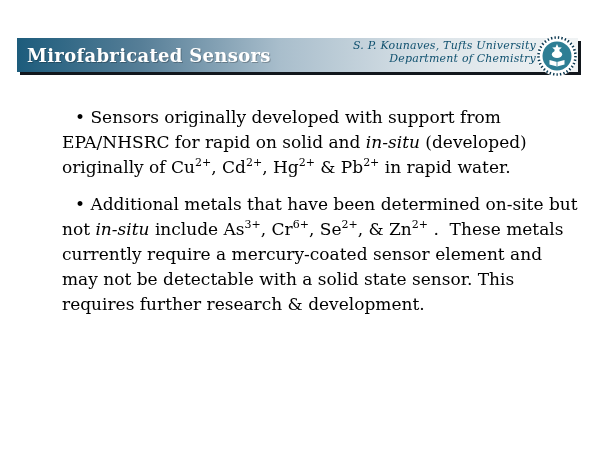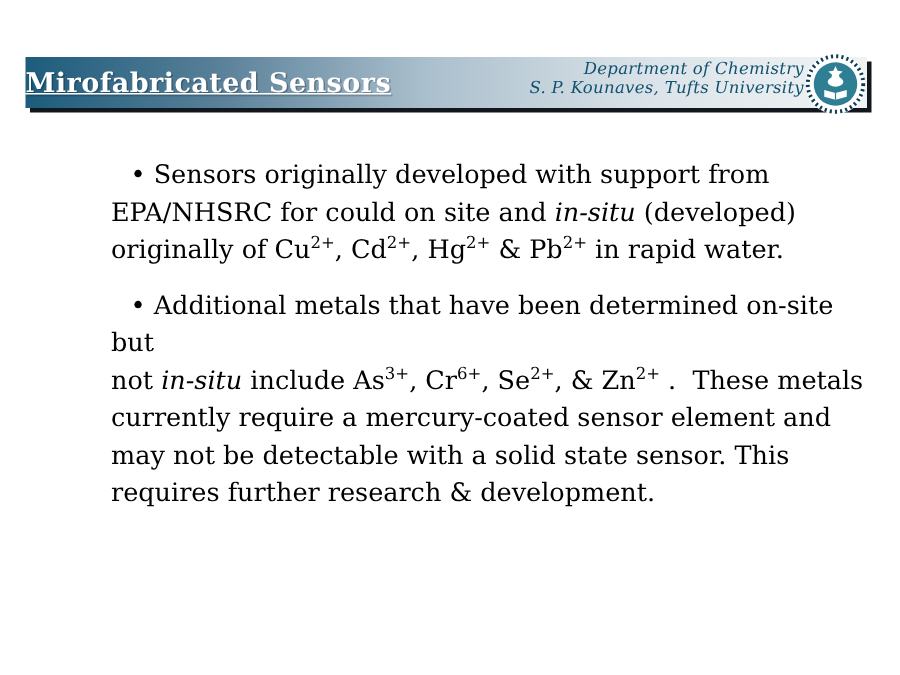--- a/index.html
+++ b/index.html
@@ -24,23 +24,23 @@
       var(--bar-right) 100%);
     box-shadow:3px 3px 0 0 var(--shadow);
     display:flex;
     align-items:center;
   }
   .slide-title {
     color:#ffffff;
     font-size:18px;
     font-weight:bold;
     letter-spacing:0.3px;
+    padding-left:10px;
     white-space:nowrap;
     text-shadow:1px 1px 0 rgba(0,0,0,0.25);
-    text-decoration:underline;
   }
 
   
   .credit {
     position:absolute;
     top:39px; right:64px;
     text-align:right;
     font-style:italic;
     font-size:11px;
     line-height:13px;
@@ -59,52 +59,52 @@
   
   .body-text {
     position:absolute;
     left:62px; top:105px;
     width:527px;
     font-size:17px;
     line-height:25px;
     color:#000000;
   }
   .body-text p {
-    margin:0 0 12px 12px;
+    margin:0 0 12px 0;
     text-indent:13px;
   }
   .body-text i { }
   .body-text sup {
     font-size:11px;
     line-height:0;
     vertical-align:super;
   }
 </style>
 </head>
 <body>
 
 <div class="header-bar">
   <span class="slide-title">Mirofabricated Sensors</span>
 </div>
 
 <div class="credit">
+  <div>S. P. Kounaves, Tufts University</div>
   <div>Department of Chemistry</div>
-  <div>S. P. Kounaves, Tufts University</div>
 </div>
 
 <span class="seal">
   <svg width="42" height="42" viewBox="0 0 42 42">
     <circle cx="21" cy="21" r="20" fill="#ffffff"></circle>
     <circle cx="21" cy="21" r="18.5" fill="none" stroke="var(--seal-ring)" stroke-width="2.6" stroke-dasharray="1.4 2.1"></circle>
     <circle cx="21" cy="21" r="14.5" fill="var(--seal)"></circle>
 
     <path d="M21 9 l1.4 3.2 3.4 0.4 -2.5 2.2 0.7 3.4 -3 -1.7 -3 1.7 0.7 -3.4 -2.5 -2.2 3.4 -0.4 Z" fill="#ffffff"></path>
     <ellipse cx="21" cy="19.5" rx="5.2" ry="3.4" fill="#ffffff"></ellipse>
 
     <path d="M13.5 25 L21 27 L28.5 25 L28.5 29.5 L21 31.5 L13.5 29.5 Z" fill="#ffffff"></path>
     <line x1="21" y1="27" x2="21" y2="31.5" stroke="var(--seal)" stroke-width="0.8"></line>
   </svg>
 </span>
 
 <div class="body-text">
-    <p><span>• Sensors originally developed with support from</span><br><span>EPA/NHSRC for could on site and </span><i>in-situ</i><span> (developed)</span><br><span>originally of Cu</span><sup>2+</sup><span>, Cd</span><sup>2+</sup><span>, Hg</span><sup>2+</sup><span> &amp; Pb</span><sup>2+</sup><span> in rapid water.</span></p>
+    <p><span>• Sensors originally developed with support from</span><br><span>EPA/NHSRC for rapid on solid and </span><i>in-situ</i><span> (developed)</span><br><span>originally of Cu</span><sup>2+</sup><span>, Cd</span><sup>2+</sup><span>, Hg</span><sup>2+</sup><span> &amp; Pb</span><sup>2+</sup><span> in rapid water.</span></p>
     <p><span>• Additional metals that have been determined on-site but</span><br><span>not </span><i>in-situ</i><span> include As</span><sup>3+</sup><span>, Cr</span><sup>6+</sup><span>, Se</span><sup>2+</sup><span>, &amp; Zn</span><sup>2+</sup><span> . &nbsp;These metals</span><br><span>currently require a mercury-coated sensor element and</span><br><span>may not be detectable with a solid state sensor. This</span><br><span>requires further research &amp; development.</span></p>
   </div>
 
 </body></html>

